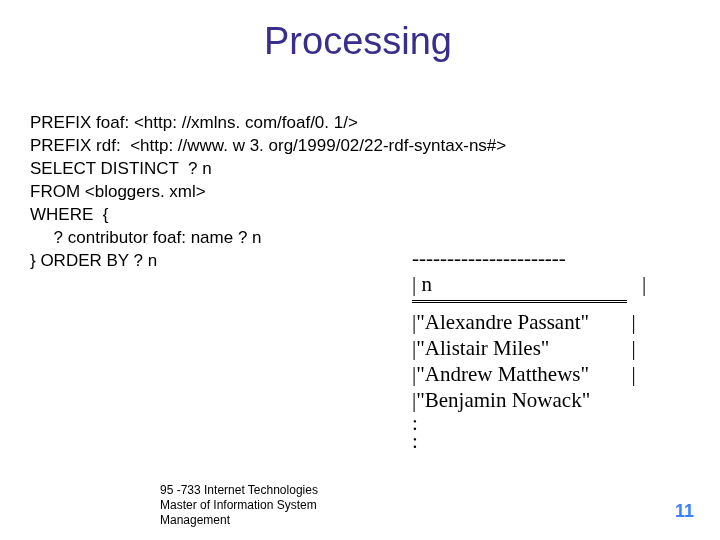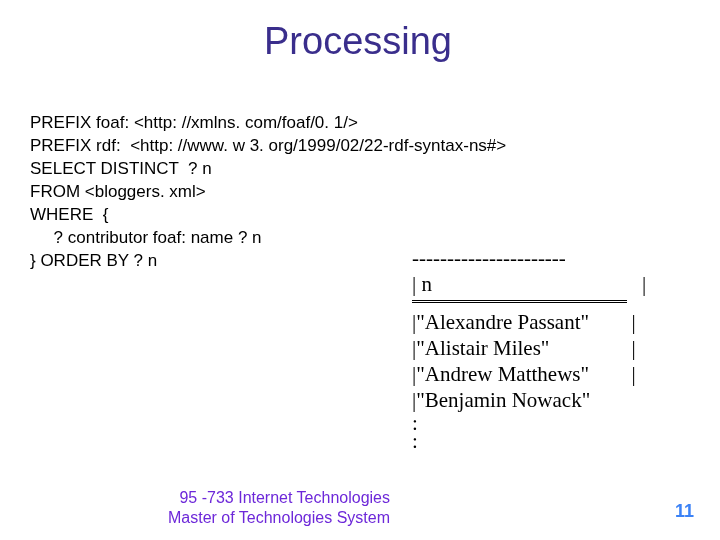--- a/index.html
+++ b/index.html
@@ -74,23 +74,23 @@
     position: absolute;
     bottom: 12px;
     left: 0;
     width: 720px;
   }
   .footer-center {
     position: absolute;
     bottom: 0;
     left: 160px;
     width: 230px;
-    text-align: right;
-    font-size: 16px;
-    color: #6d28d9;
+    text-align: left;
+    font-size: 12px;
+    color: #000000;
     line-height: 1.25;
   }
   .footer-right {
     position: absolute;
     bottom: 6px;
     right: 26px;
     font-size: 18px;
     font-weight: bold;
     color: #3b82f6;
     font-family: Verdana, Geneva, sans-serif;
@@ -129,18 +129,19 @@
     <div class="row">
       <span class="bar">| </span><span class="qcell">"Benjamin Nowack"</span><span></span>
     </div>
     <div class="dots">:</div>
     <div class="dots">:</div>
   </div>
 
   <div class="footer">
     <div class="footer-center">
       <div>95 -733 Internet Technologies</div>
-      <div>Master of Technologies System</div>
+      <div>Master of Information System</div>
+      <div>Management</div>
     </div>
     <div class="footer-right">11</div>
   </div>
 
 </div>
 
 </body></html>

